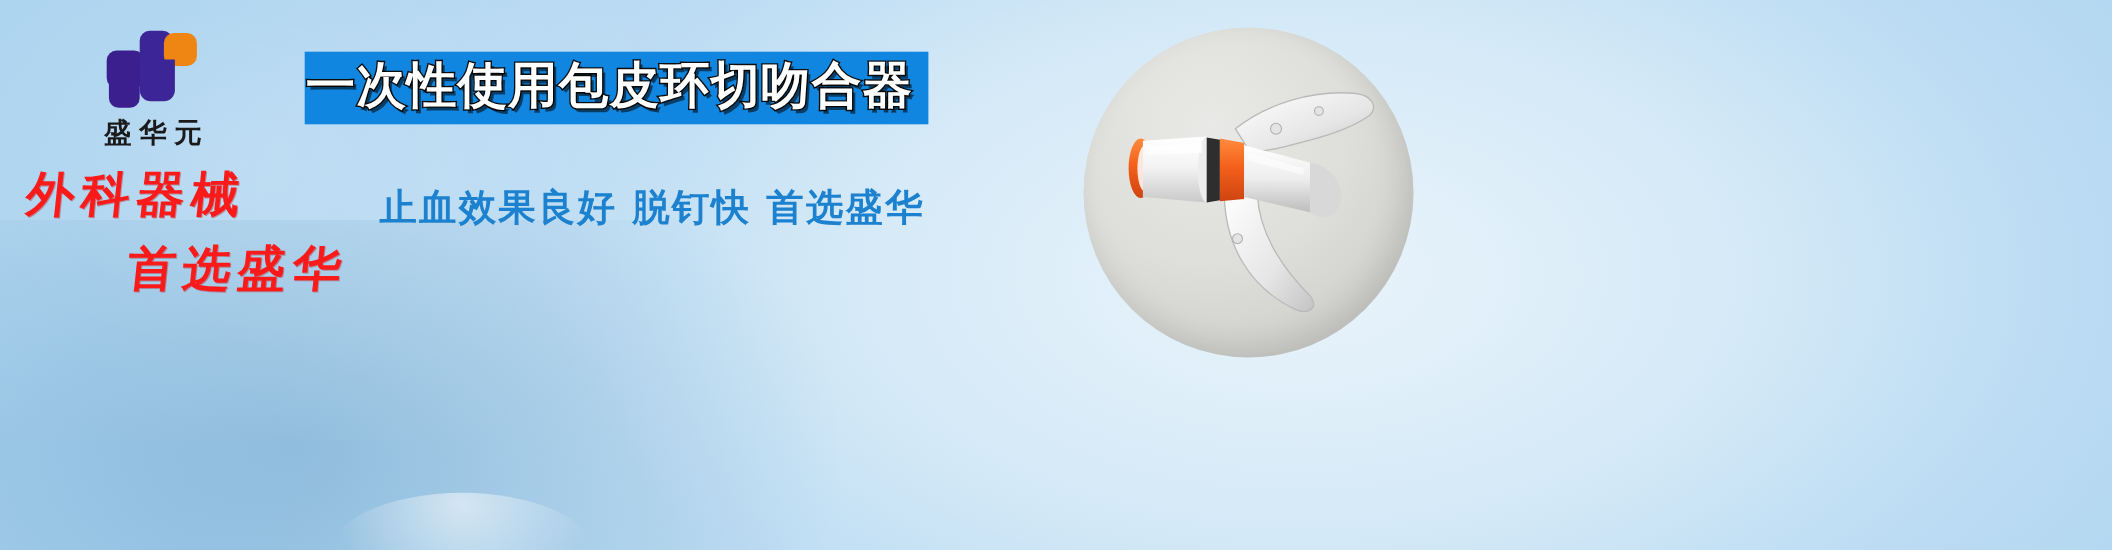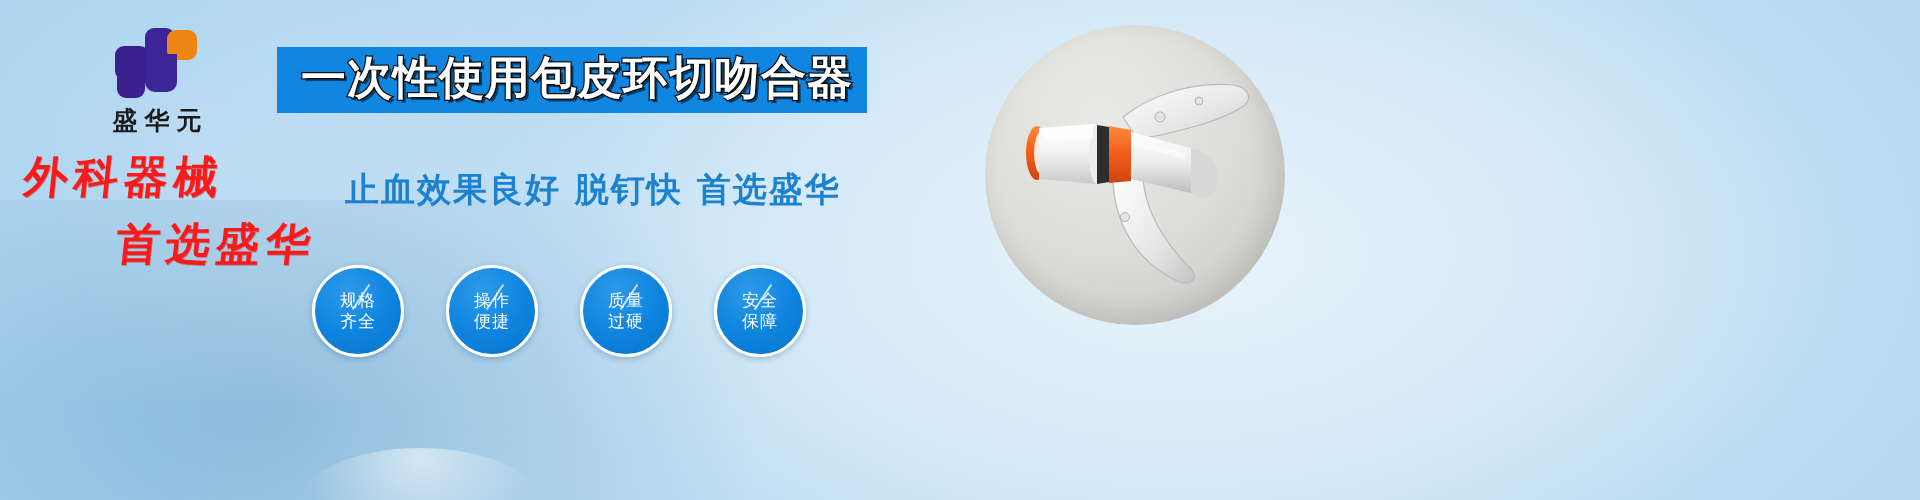--- a/index.html
+++ b/index.html
@@ -26,21 +26,21 @@
     pointer-events:none;
   }
   .sheen-bl {
     position:absolute; left:-60px; bottom:-220px;
     width:820px; height:520px;
     background:radial-gradient(ellipse at 40% 40%, rgba(30,100,150,.22) 0%, rgba(30,100,150,0) 72%);
     pointer-events:none;
   }
 
   
-  .logo-block { position:absolute; left:62px; top:28px; width:190px; text-align:center; }
+  .logo-block { position:absolute; left:44px; top:28px; width:190px; text-align:center; }
   .logo-mark { position:relative; width:84px; height:70px; margin:0 auto 6px; }
   .lm { position:absolute; border-radius:9px; }
   .lm-a { left:0;   top:18px; width:34px; height:34px; background:#3b1f8f; }
   .lm-b { left:30px;top:0;    width:30px; height:30px; background:#3b2597; }
   .lm-c { left:52px;top:2px;  width:30px; height:30px; background:#ef8613; }
   .lm-d { left:30px;top:26px; width:32px; height:38px; background:#3b2597; border-radius:0 0 10px 10px;}
   .lm-e { left:2px; top:44px; width:28px; height:26px; background:#3b1f8f; border-radius:0 0 9px 9px;}
   .logo-name {
     font-size:25px; font-weight:700; color:#1a1a1a;
     letter-spacing:7px; text-indent:7px;
@@ -57,21 +57,21 @@
     text-shadow:1px 1px 0 rgba(180,0,0,.35);
     transform:skewX(-6deg);
   }
   .calli-1 { margin-left:4px; }
   .calli-2 { margin-left:96px; margin-top:8px; }
 
   
   .headline {
     position:absolute; left:277px; top:47px;
     background:#1186e0;
-    padding:6px 14px 10px 24px;
+    padding:6px 14px 10px 1px;
   }
   .headline-text {
     font-family:"DejaVu Sans","Liberation Sans",sans-serif;
     font-weight:700; font-size:45px; line-height:50px;
     color:#ffffff; letter-spacing:1px; white-space:nowrap;
     -webkit-text-stroke:2.5px #0d0d0d;
     paint-order:stroke fill;
     text-shadow:3px 3px 0 rgba(0,0,0,.55);
   }
 
@@ -151,38 +151,20 @@
     <div class="calli-line calli-1">外科器械</div>
     <div class="calli-line calli-2">首选盛华</div>
   </div>
 
   <div class="headline">
     <div class="headline-text">一次性使用包皮环切吻合器</div>
   </div>
 
   <div class="subtitle">止血效果良好 脱钉快 首选盛华</div>
 
-  <div class="badges">
-    <div class="badge">
-      <span class="badge-line">规格</span>
-      <span class="badge-line">齐全</span>
-    </div>
-    <div class="badge">
-      <span class="badge-line">操作</span>
-      <span class="badge-line">便捷</span>
-    </div>
-    <div class="badge">
-      <span class="badge-line">质量</span>
-      <span class="badge-line">过硬</span>
-    </div>
-    <div class="badge">
-      <span class="badge-line">安全</span>
-      <span class="badge-line">保障</span>
-    </div>
-  </div>
 
   <div class="product">
     <div class="product-disc"></div>
     <svg class="stapler" viewBox="0 0 300 300">
       <defs>
         <linearGradient id="bodyG" x1="0" y1="0" x2="0" y2="1">
           <stop offset="0%" stop-color="#ffffff"></stop>
           <stop offset="45%" stop-color="#f4f4f4"></stop>
           <stop offset="100%" stop-color="#c9c9c9"></stop>
         </linearGradient>

